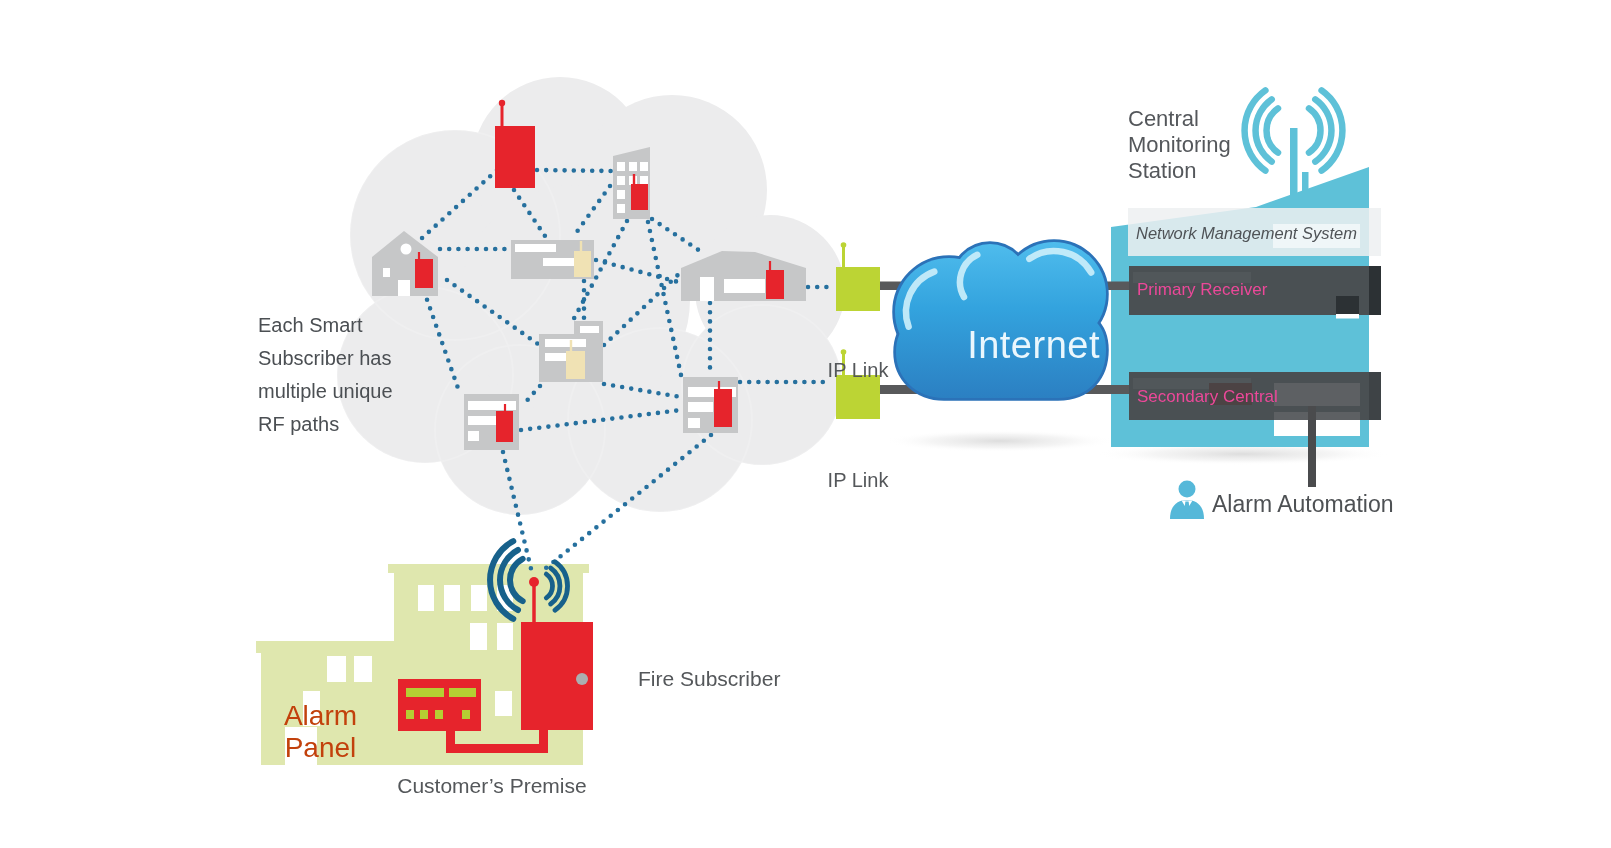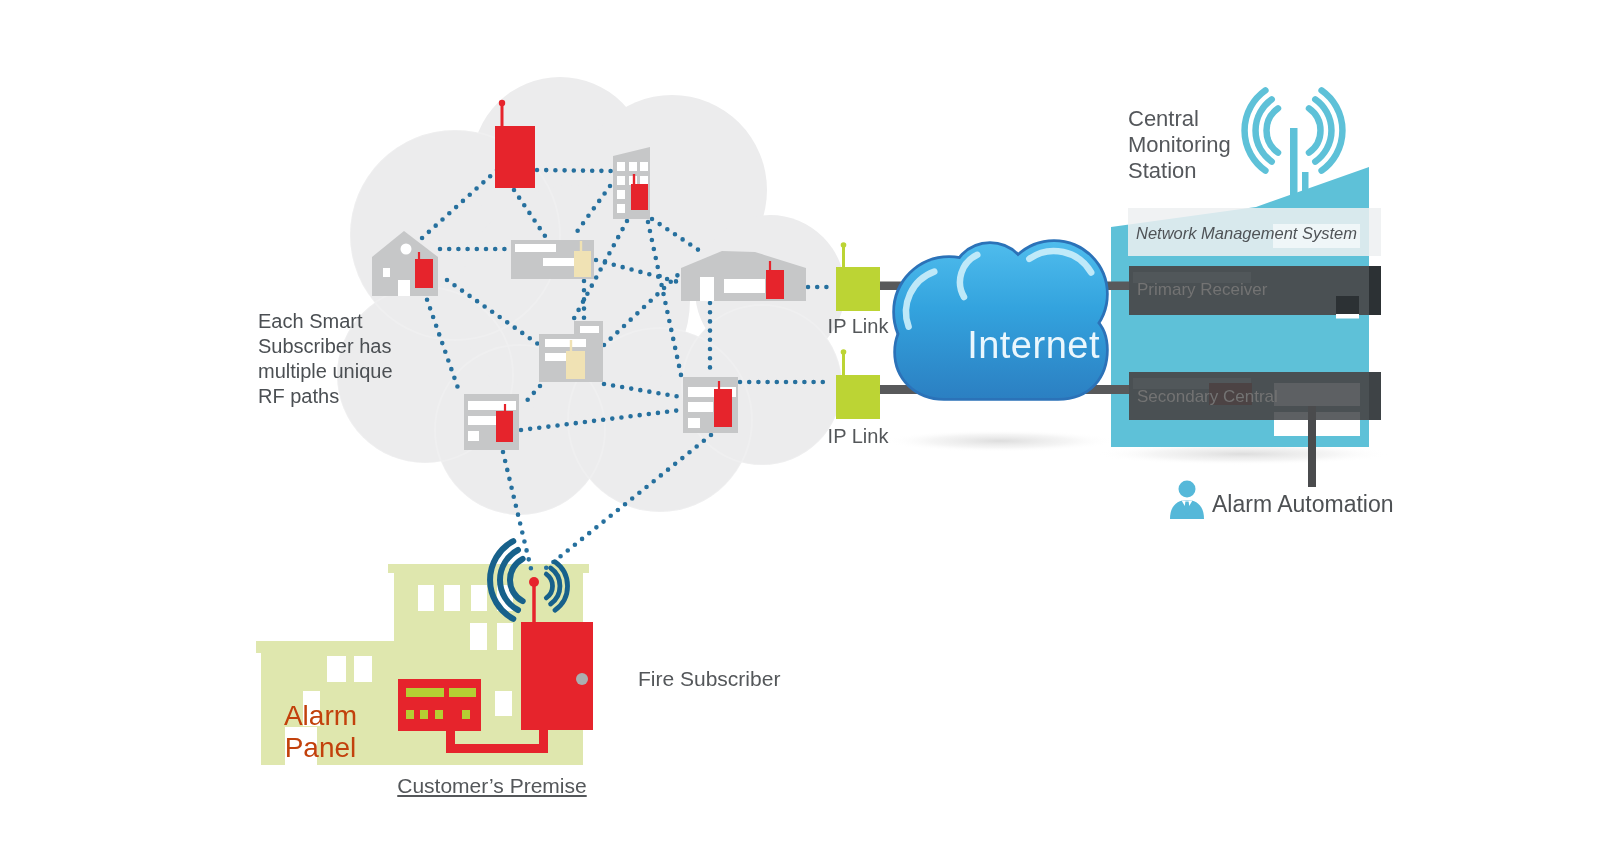--- a/index.html
+++ b/index.html
@@ -1,34 +1,34 @@
 <!DOCTYPE html>
 <html><head>
 <meta charset="utf-8">
 <style>
   html,body{margin:0;padding:0;background:#fff;}
   .stage{position:relative;width:1611px;height:848px;background:#fff;overflow:hidden;
          font-family:"Liberation Sans","DejaVu Sans",sans-serif;}
   .stage svg{position:absolute;left:0;top:0;}
   .lbl{position:absolute;white-space:pre-line;}
-  .note-label{left:258px;top:309px;font-size:20px;line-height:25px;color:#4b4f53;}
-  .ip-label{width:120px;text-align:center;font-size:20px;color:#54575a;}
+  .note-label{left:258px;top:309px;font-size:20px;line-height:33px;color:#4b4f53;}
+  .ip-label{width:120px;text-align:center;font-size:20px;color:#54575a;margin-top:44px;}
   .ip-label-1{left:798px;top:315px;}
   .ip-label-2{left:798px;top:425px;}
   .internet-label{left:900px;top:324px;width:200px;text-align:right;font-size:38px;
                   letter-spacing:.5px;color:#eaf7fd;}
   .cms-label{left:1128px;top:106px;font-size:22px;line-height:26px;color:#54575b;}
   .nms-label{left:1136px;top:224px;font-size:16.5px;font-style:italic;color:#4f5357;text-align:right;}
-  .receiver-label{font-size:17px;color:#737373;}
+  .receiver-label{font-size:17px;color:#ec4899;}
   .primary-label{left:1137px;top:280px;}
   .secondary-label{left:1137px;top:387px;}
   .automation-label{left:1212px;top:491px;font-size:23px;color:#4e5154;}
   .alarm-panel-label{left:252px;top:700px;width:137px;text-align:center;font-size:28px;color:#c2410c;}
   .fire-label{left:638px;top:667px;font-size:21px;color:#54575a;}
-  .premise-label{left:392px;top:774px;width:200px;text-align:center;font-size:21px;color:#54575a;text-decoration:underline;}
+  .premise-label{left:392px;top:774px;width:200px;text-align:center;font-size:21px;color:#54575a;}
 </style>
 </head>
 <body>
 
 <div class="stage">
 <svg width="1611" height="848" viewBox="0 0 1611 848">
   <defs>
     <radialGradient id="shgrad">
       <stop offset="0" stop-color="#9a9a9a" stop-opacity="0.34"></stop>
       <stop offset="0.6" stop-color="#b5b5b5" stop-opacity="0.14"></stop>

